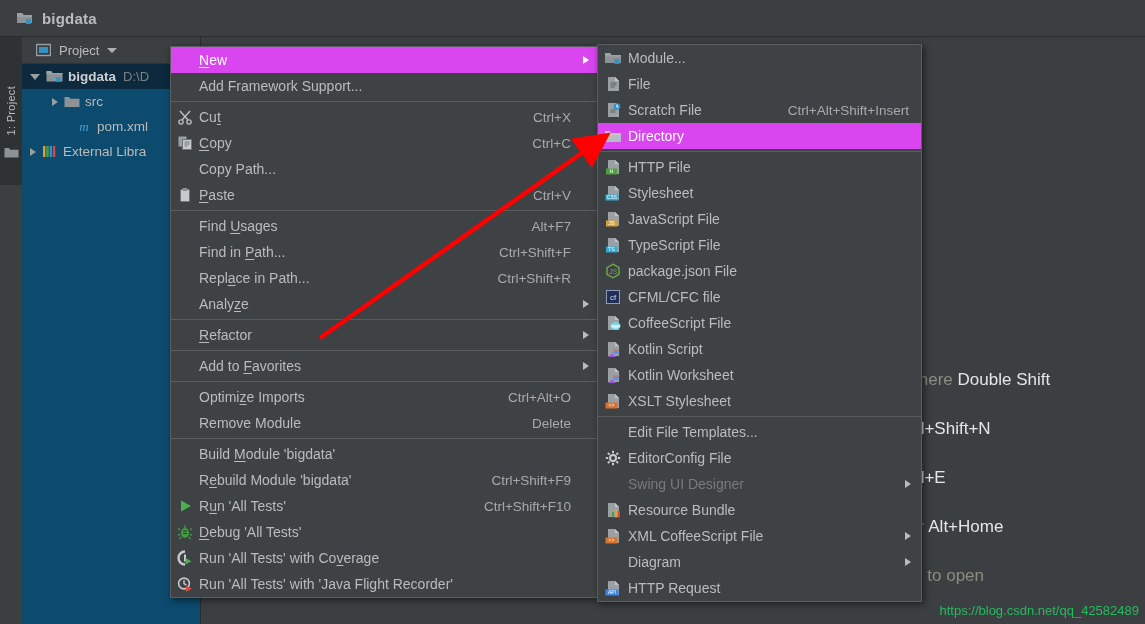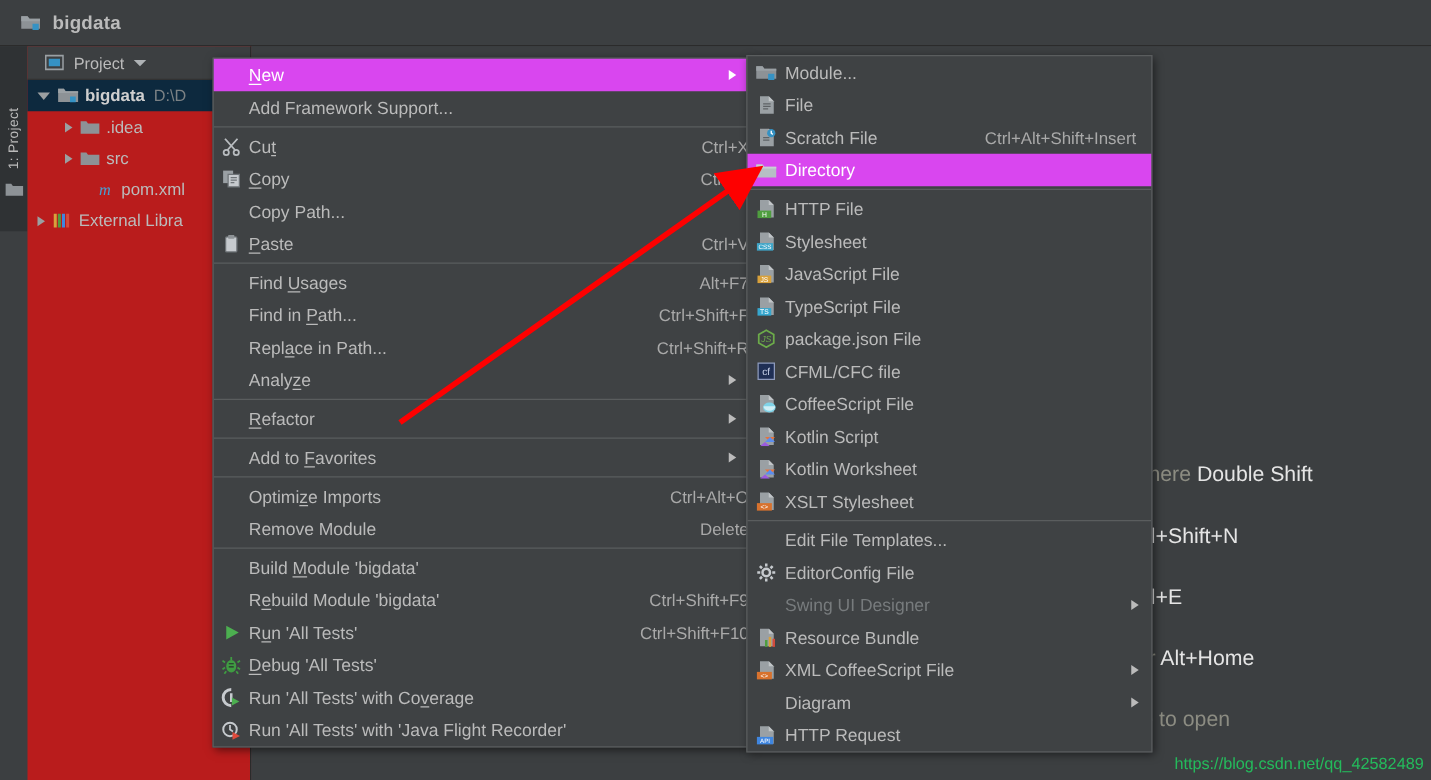--- a/index.html
+++ b/index.html
@@ -45,21 +45,21 @@
     color: #bbbbbb; font-size: 11px;
     writing-mode: vertical-rl; transform: rotate(180deg);
     white-space: nowrap; letter-spacing: .3px;
   }
   .leftstrip .folder-ic { position:absolute; left:4px; top:108px; }
 
   
   .projpanel {
     position: absolute; left: 22px; top: 37px;
     width: 178px; height: 587px;
-    background: #b91c1c;
+    background: #0c4a6e;
     border-right: 1px solid #2b2b2b;
   }
   .projheader {
     position: absolute; left: 0; top: 0;
     width: 178px; height: 26px;
     background: #3c3f41;
     border-bottom: 1px solid #323232;
     display: flex; align-items: center;
   }
   .projheader .ph-ic { margin-left: 14px; margin-right: 8px; display: flex; }
@@ -143,21 +143,21 @@
   }
   .mi.hl { background: #d946ef; color: #ffffff; }
   .mi .mi-icon {
     width: 28px; flex: 0 0 28px;
     display: flex; align-items: flex-end; justify-content: center;
   }
   .mi .mi-label { flex: 1 1 auto; }
   .mi .mi-label u { text-underline-offset: 2px; }
   .mi .mi-accel {
     color: #a9a9a9; font-size: 13.5px;
-    margin-right: 0; flex: 0 0 auto;
+    margin-right: 28px; flex: 0 0 auto;
   }
   .mi .mi-sub {
     position: absolute; right: 10px; top: 50%;
     transform: translateY(-50%);
     width: 0; height: 0;
     border-top: 4.5px solid transparent;
     border-bottom: 4.5px solid transparent;
     border-left: 6px solid #bbbbbb;
   }
   .mi.hl .mi-sub { border-left-color: #ffffff; }
@@ -227,31 +227,20 @@
           </span>
           <span class="tw" style="margin-left:6px">
             <svg width="17" height="15" viewBox="0 0 17 15">
               <path d="M0.5 2h4.6l1.4 1.9H16.5V12.6H0.5z" fill="#8d9296"></path>
               <path d="M0.5 2h4.6l1.4 1.9H16.5v1.4H0.5z" fill="#9ba1a5"></path>
               <rect x="10" y="8.2" width="4.6" height="4.6" fill="#3592c4"></rect>
             </svg>
           </span>
           <span class="lbl bold">bigdata</span>
           <span class="path">D:\D</span>
-        </div>
-        <div class="trow" style="padding-left:30px">
-          <span class="tw">
-            <i class="arrow-r"></i>
-          </span>
-          <span class="tw" style="margin-left:6px">
-            <svg width="16" height="14" viewBox="0 0 16 14">
-              <path d="M0.5 2h4.6l1.3 1.8H15.5V12H0.5z" fill="#8d9296"></path>
-            </svg>
-          </span>
-          <span class="lbl">.idea</span>
         </div>
         <div class="trow" style="padding-left:30px">
           <span class="tw">
             <i class="arrow-r"></i>
           </span>
           <span class="tw" style="margin-left:6px">
             <svg width="16" height="14" viewBox="0 0 16 14">
               <path d="M0.5 2h4.6l1.3 1.8H15.5V12H0.5z" fill="#8d9296"></path>
             </svg>
           </span>

